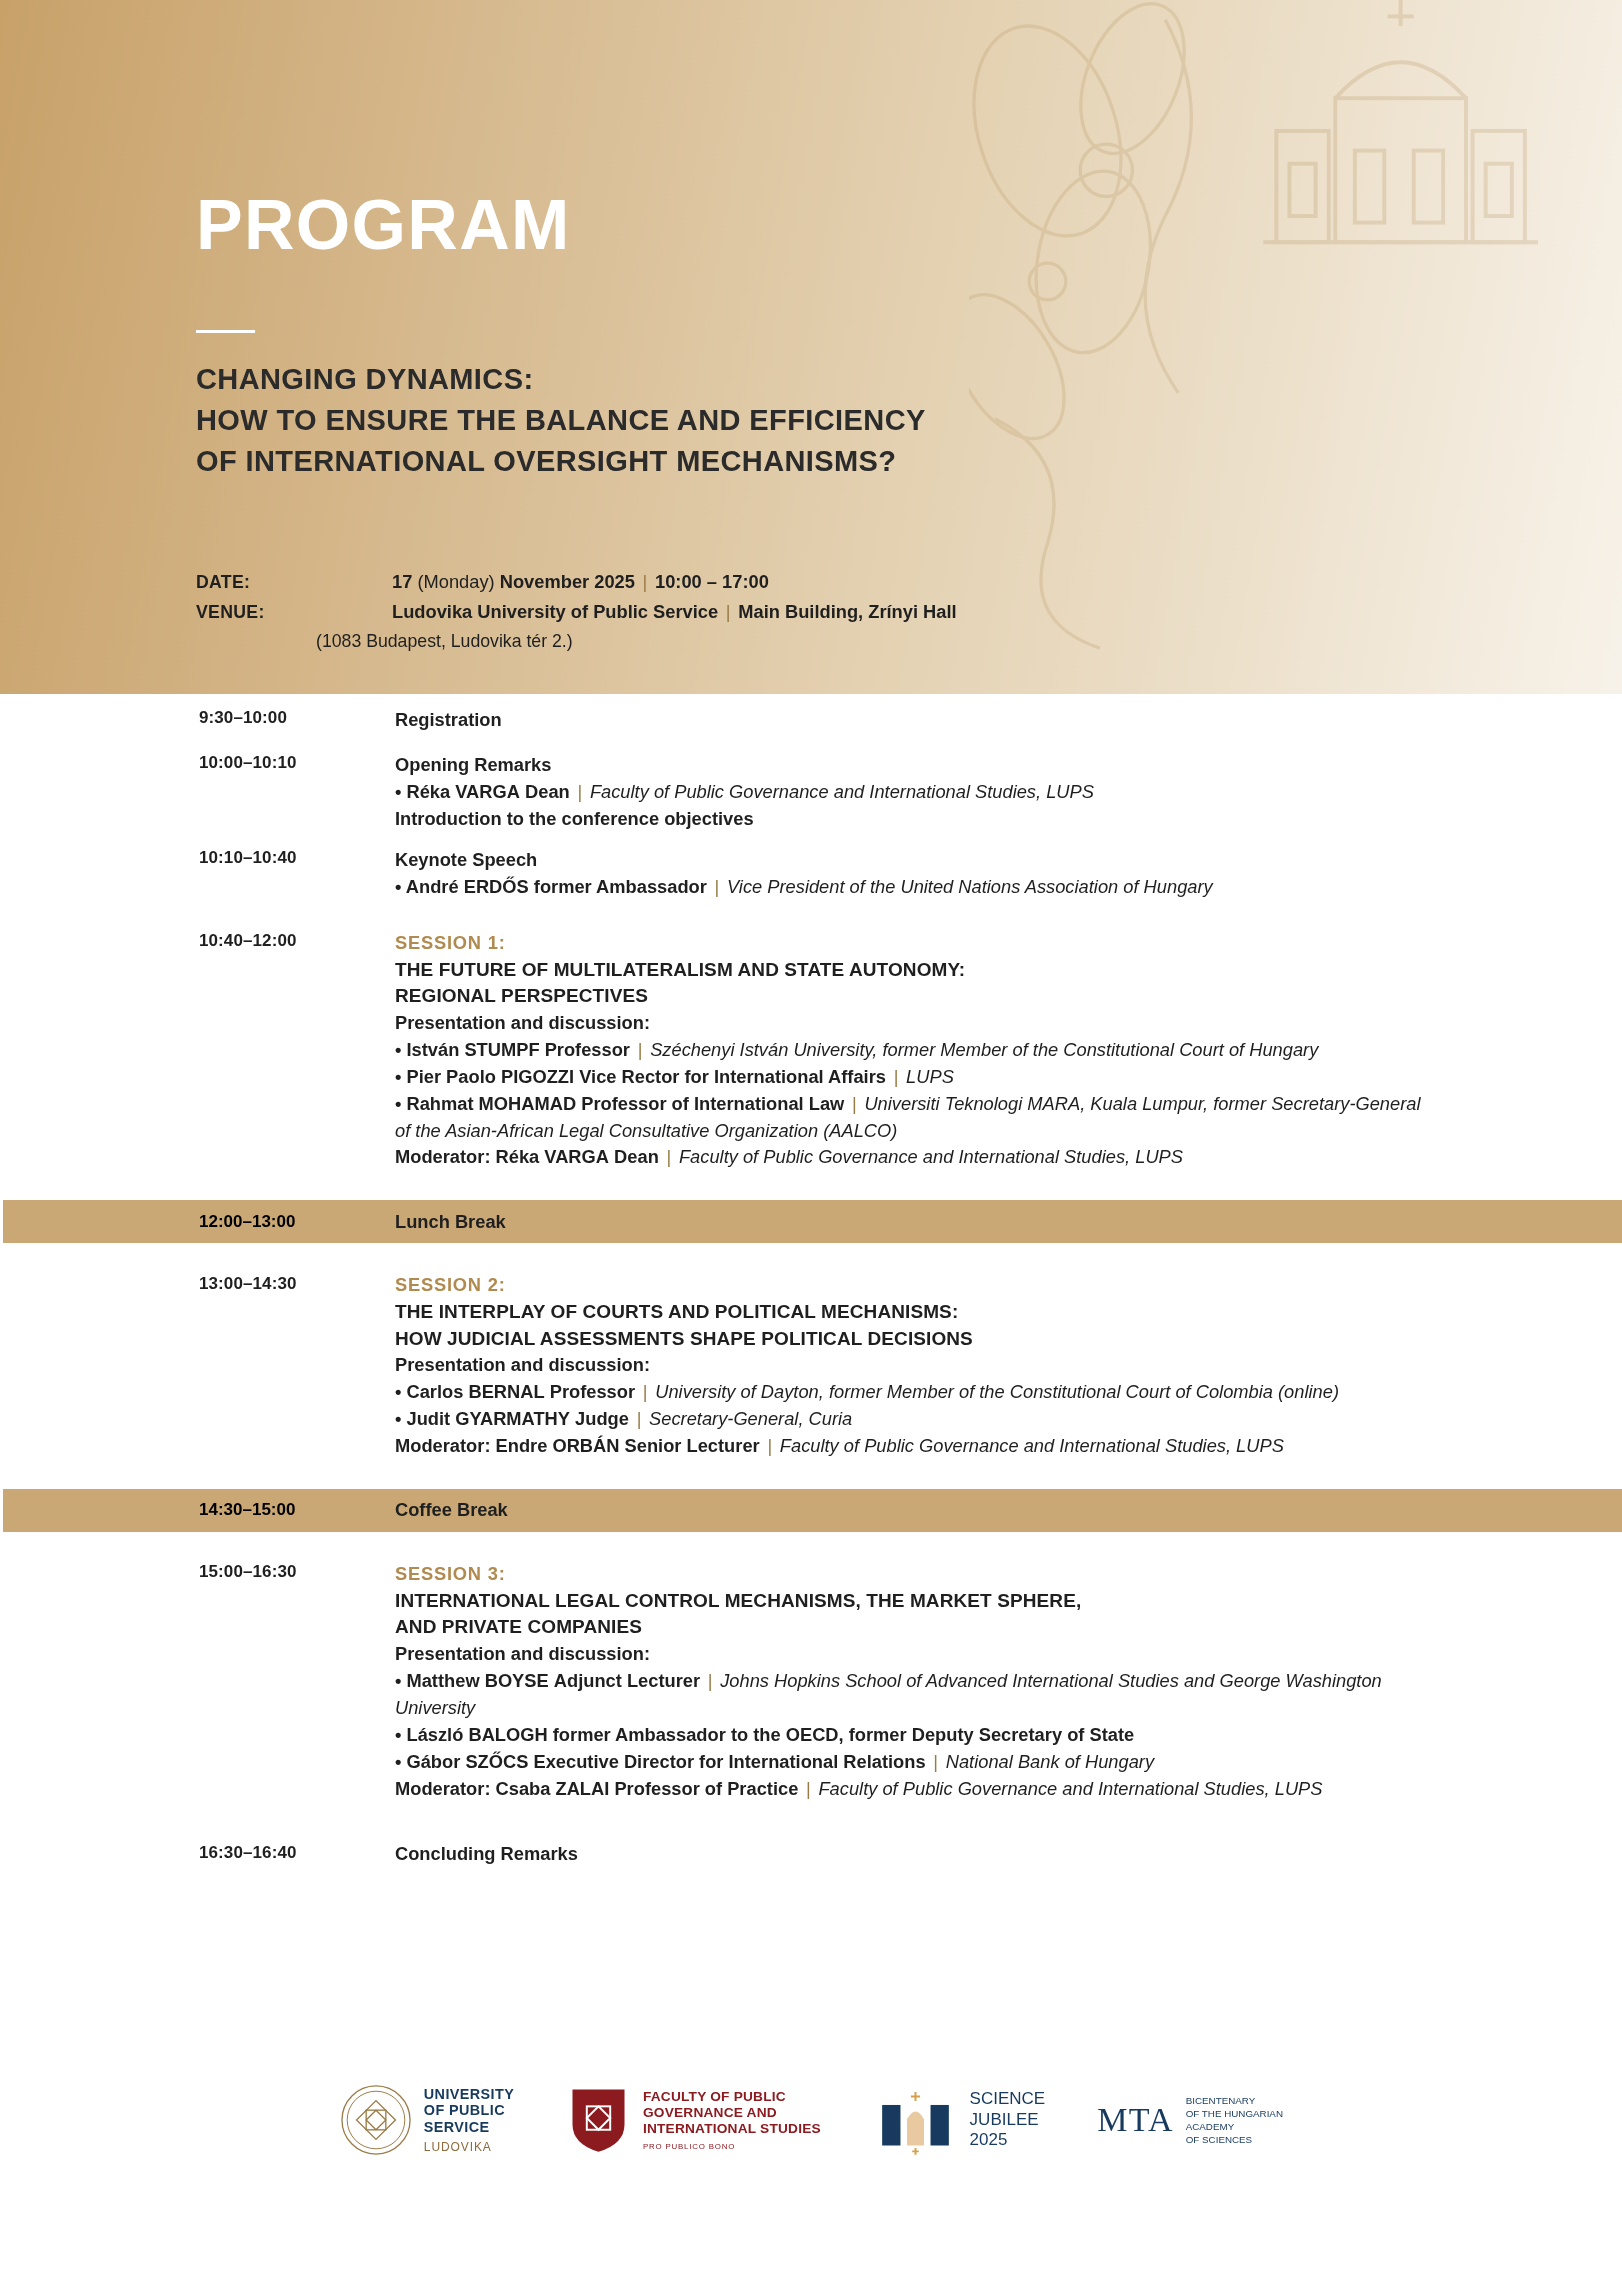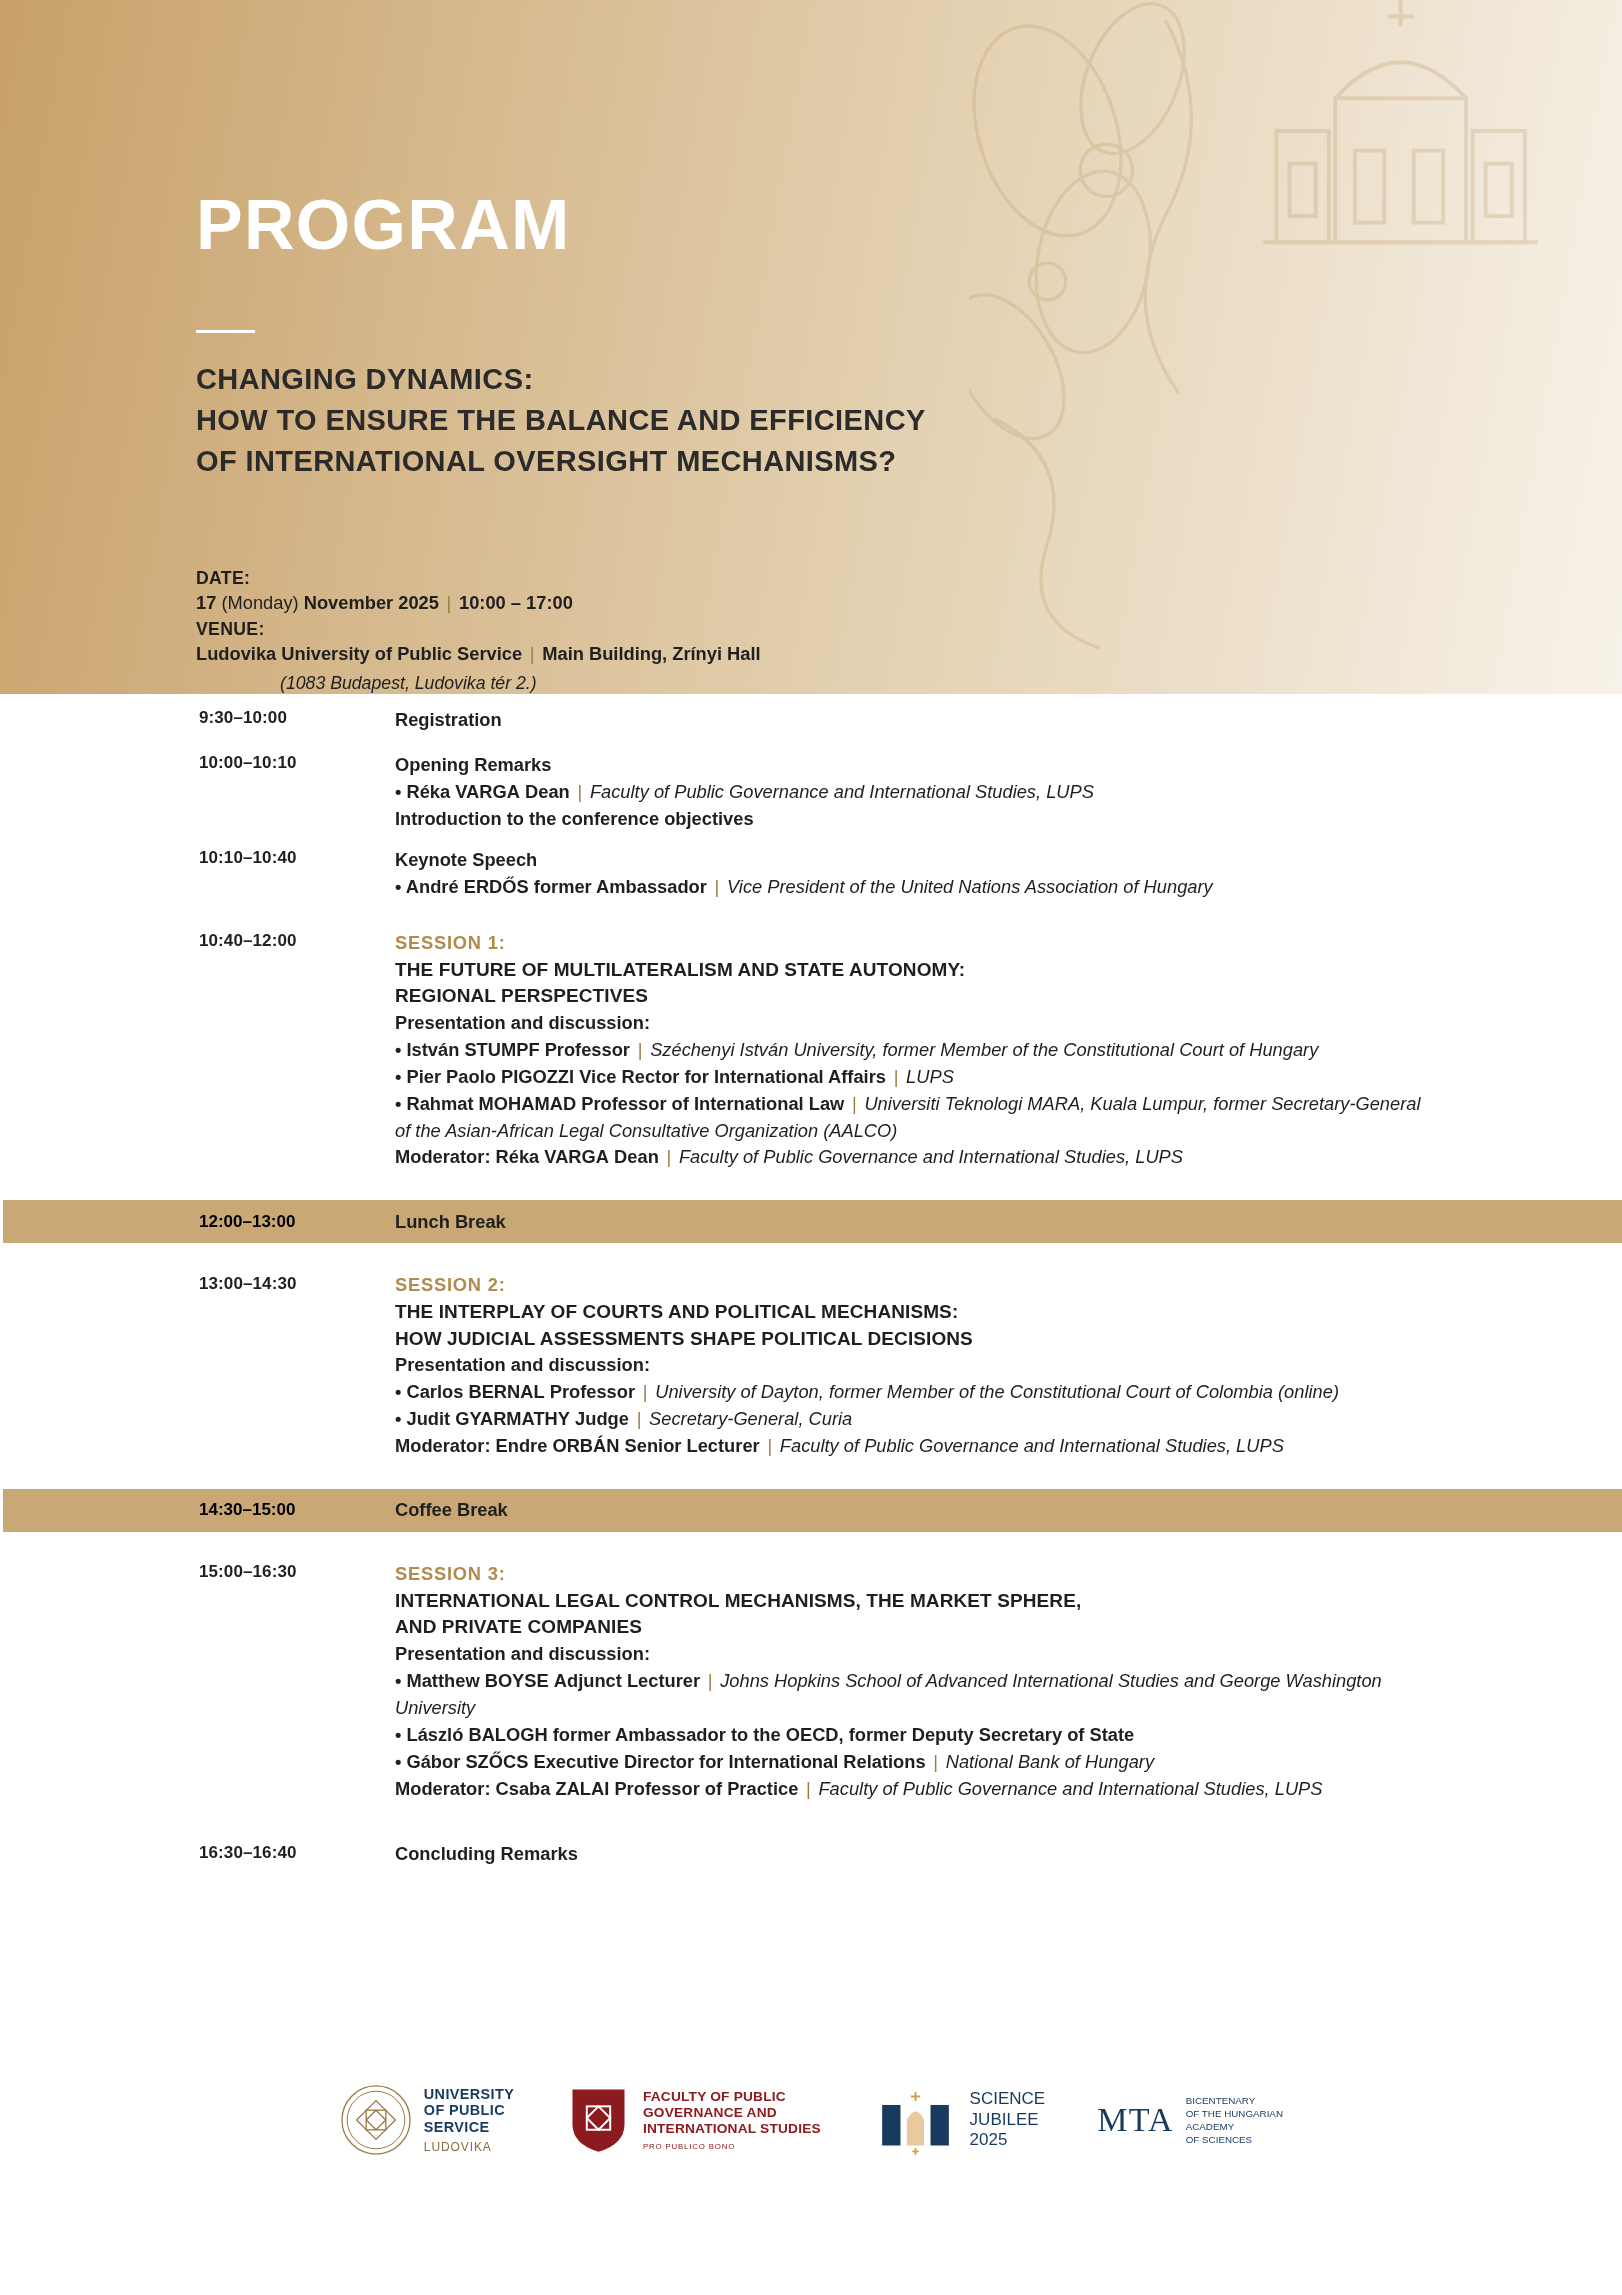--- a/index.html
+++ b/index.html
@@ -73,39 +73,37 @@
     left: 196px;
     top: 568px;
     width: 1276px;
     font-size: 17.7px;
     color: #1f1f1f;
   }
   .meta-row {
     display: flex;
     align-items: baseline;
     margin-bottom: 2.6px;
-    flex-direction: column;
   }
   .meta-label {
     width: 196px;
     font-weight: bold;
     letter-spacing: 0.3px;
     font-size: 17.7px;
   }
   .meta-value {
     flex: 1;
     font-size: 18.3px;
     line-height: 1.5;
   }
   .meta-value .b { font-weight: bold; }
   .meta-sub {
-    margin-left: 84px;
+    margin-left: 120px;
     font-size: 17.7px;
     line-height: 1.5;
-    font-style: italic;
   }
   .sep { color: #9a7b46; padding: 0 2.6px; font-weight: normal; }
 
   
   .schedule {
     position: absolute;
     left: 3px;
     top: 703px;
     width: 1395px;
   }

